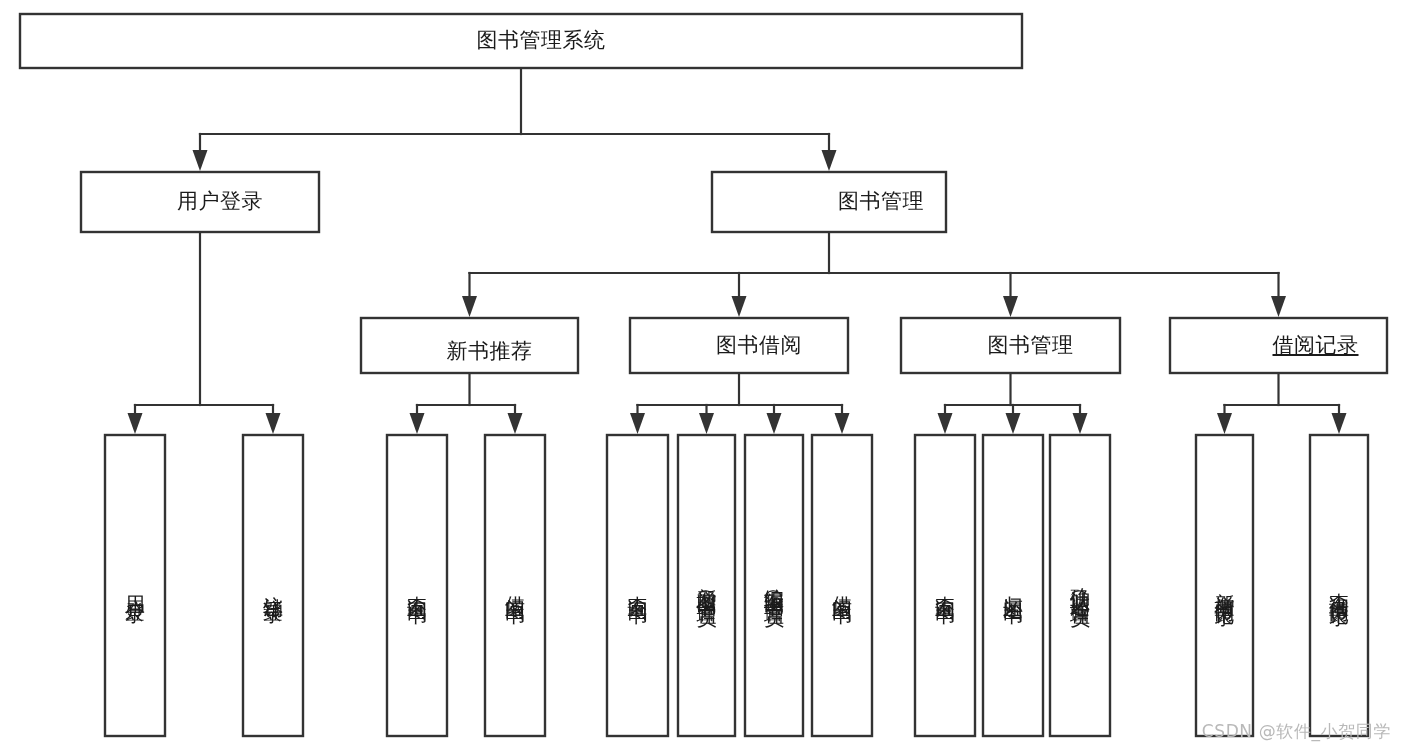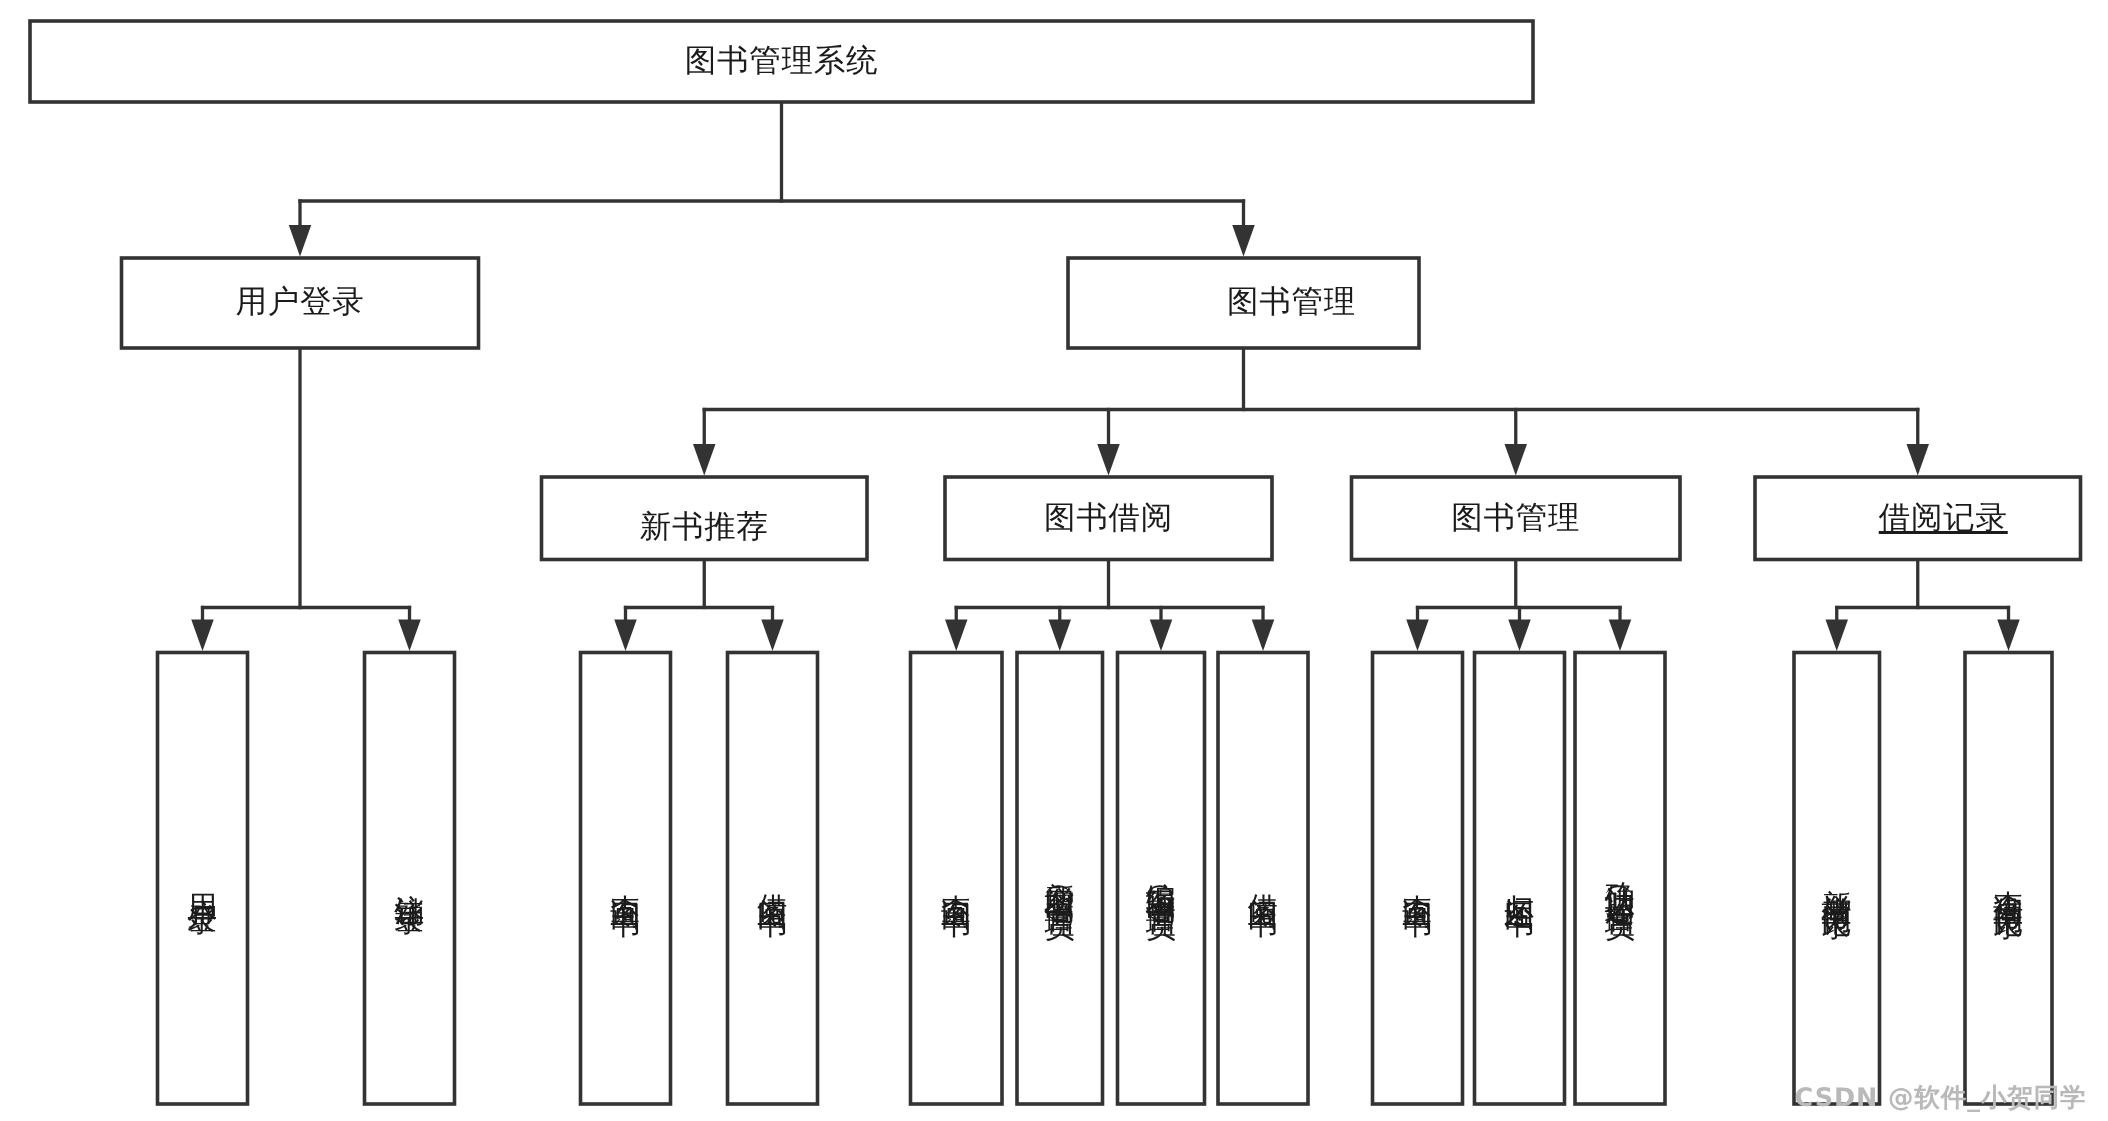--- a/index.html
+++ b/index.html
@@ -45,20 +45,21 @@
     position: absolute;
     display: flex;
     align-items: center;
     justify-content: center;
     color: #1b1b1b;
     font-size: 21px;
     letter-spacing: 0.5px;
     line-height: 1.2;
     white-space: nowrap;
     pointer-events: none;
+    padding-left: 20px;
   }
   .node-label-v {
     position: absolute;
     display: flex;
     align-items: center;
     justify-content: center;
     color: #1b1b1b;
     font-size: 20px;
     line-height: 1.14;
     pointer-events: none;
@@ -71,21 +72,20 @@
   }
   .watermark {
     position: absolute;
     right: 14px;
     bottom: 4px;
     font-size: 17px;
     color: #b9b9b9;
     letter-spacing: 0.6px;
     white-space: nowrap;
     pointer-events: none;
-    font-weight: bold;
   }
 </style>
 </head>
 <body>
 
 <div id="diagram-root">
 
   <svg id="tree-svg" viewBox="0 0 1405 747" preserveAspectRatio="none" aria-hidden="true">
     <g id="connector-layer">
         <path class="conn" d="M 521 68 L 521 134"></path>

